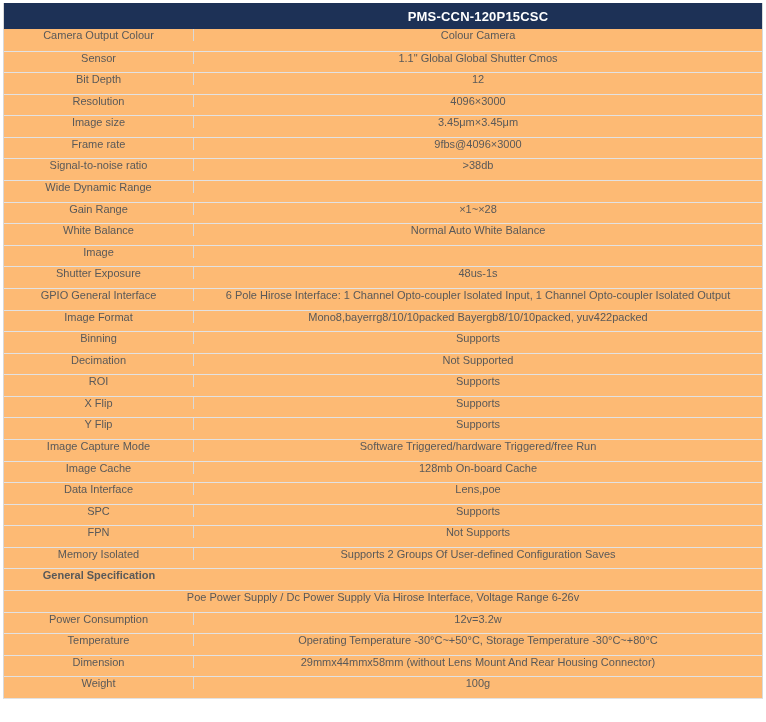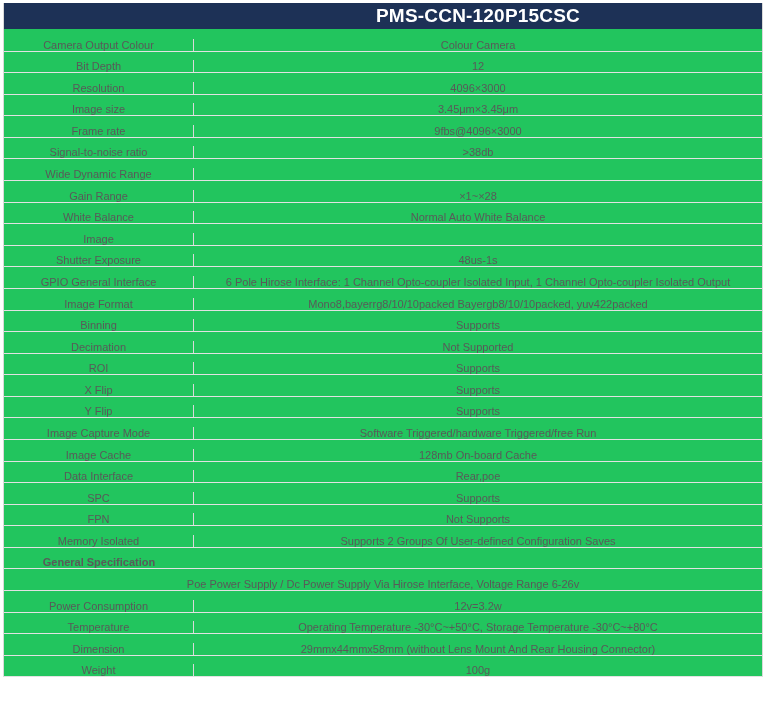--- a/index.html
+++ b/index.html
@@ -28,30 +28,30 @@
     background: #1d3156;
   }
   .table-header .spacer {
     width: 190px;
     flex: 0 0 190px;
   }
   .table-header .title-area {
     flex: 1;
     text-align: center;
     color: #ffffff;
-    font-size: 19px;
+    font-size: 13px;
     font-weight: bold;
     letter-spacing: 0.2px;
   }
   .row {
     display: flex;
     height: 21.59px;
     border-top: 1px solid #e2e2e2;
-    background: #22c55e;
-    align-items: flex-end;
+    background: #fdba74;
+    align-items: flex-start;
   }
   .row:first-of-type { border-top: none; }
   .cell {
     display: flex;
     align-items: center;
     justify-content: center;
     font-size: 11px;
     color: #595959;
     white-space: nowrap;
     overflow: hidden;
@@ -75,20 +75,24 @@
     <div class="table-header">
       <div class="spacer"></div>
       <div class="title-area">PMS-CCN-120P15CSC</div>
     </div>
     <div id="rows-container">
   <div class="row">
     <div class="cell label">Camera Output Colour</div>
     <div class="cell value">Colour  Camera</div>
   </div>
 
+  <div class="row">
+    <div class="cell label">Sensor</div>
+    <div class="cell value">1.1" Global Global Shutter Cmos</div>
+  </div>
 
   <div class="row">
     <div class="cell label">Bit Depth</div>
     <div class="cell value">12</div>
   </div>
 
   <div class="row">
     <div class="cell label">Resolution</div>
     <div class="cell value">4096×3000</div>
   </div>
@@ -171,21 +175,21 @@
     <div class="cell value">Software Triggered/hardware Triggered/free Run</div>
   </div>
 
   <div class="row">
     <div class="cell label">Image Cache</div>
     <div class="cell value">128mb On-board Cache</div>
   </div>
 
   <div class="row">
     <div class="cell label">Data Interface</div>
-    <div class="cell value">Rear,poe</div>
+    <div class="cell value">Lens,poe</div>
   </div>
 
   <div class="row">
     <div class="cell label">SPC</div>
     <div class="cell value">Supports</div>
   </div>
 
   <div class="row">
     <div class="cell label">FPN</div>
     <div class="cell value">Not Supports</div>

